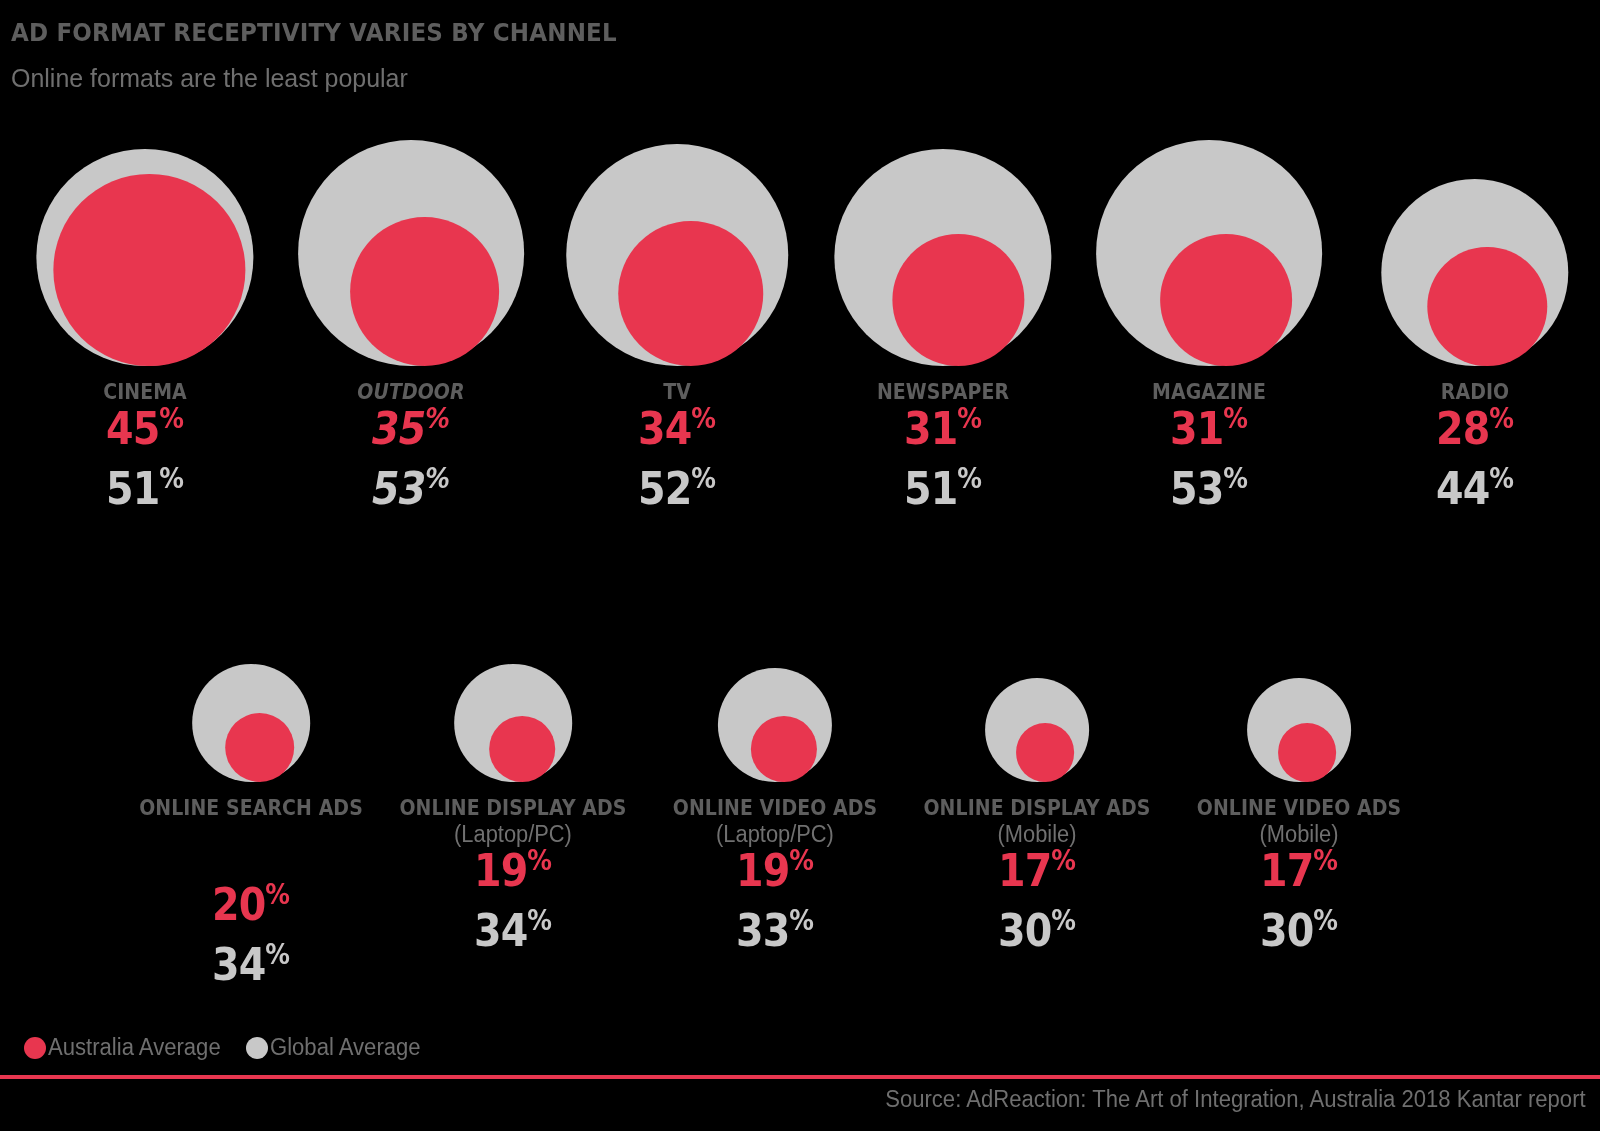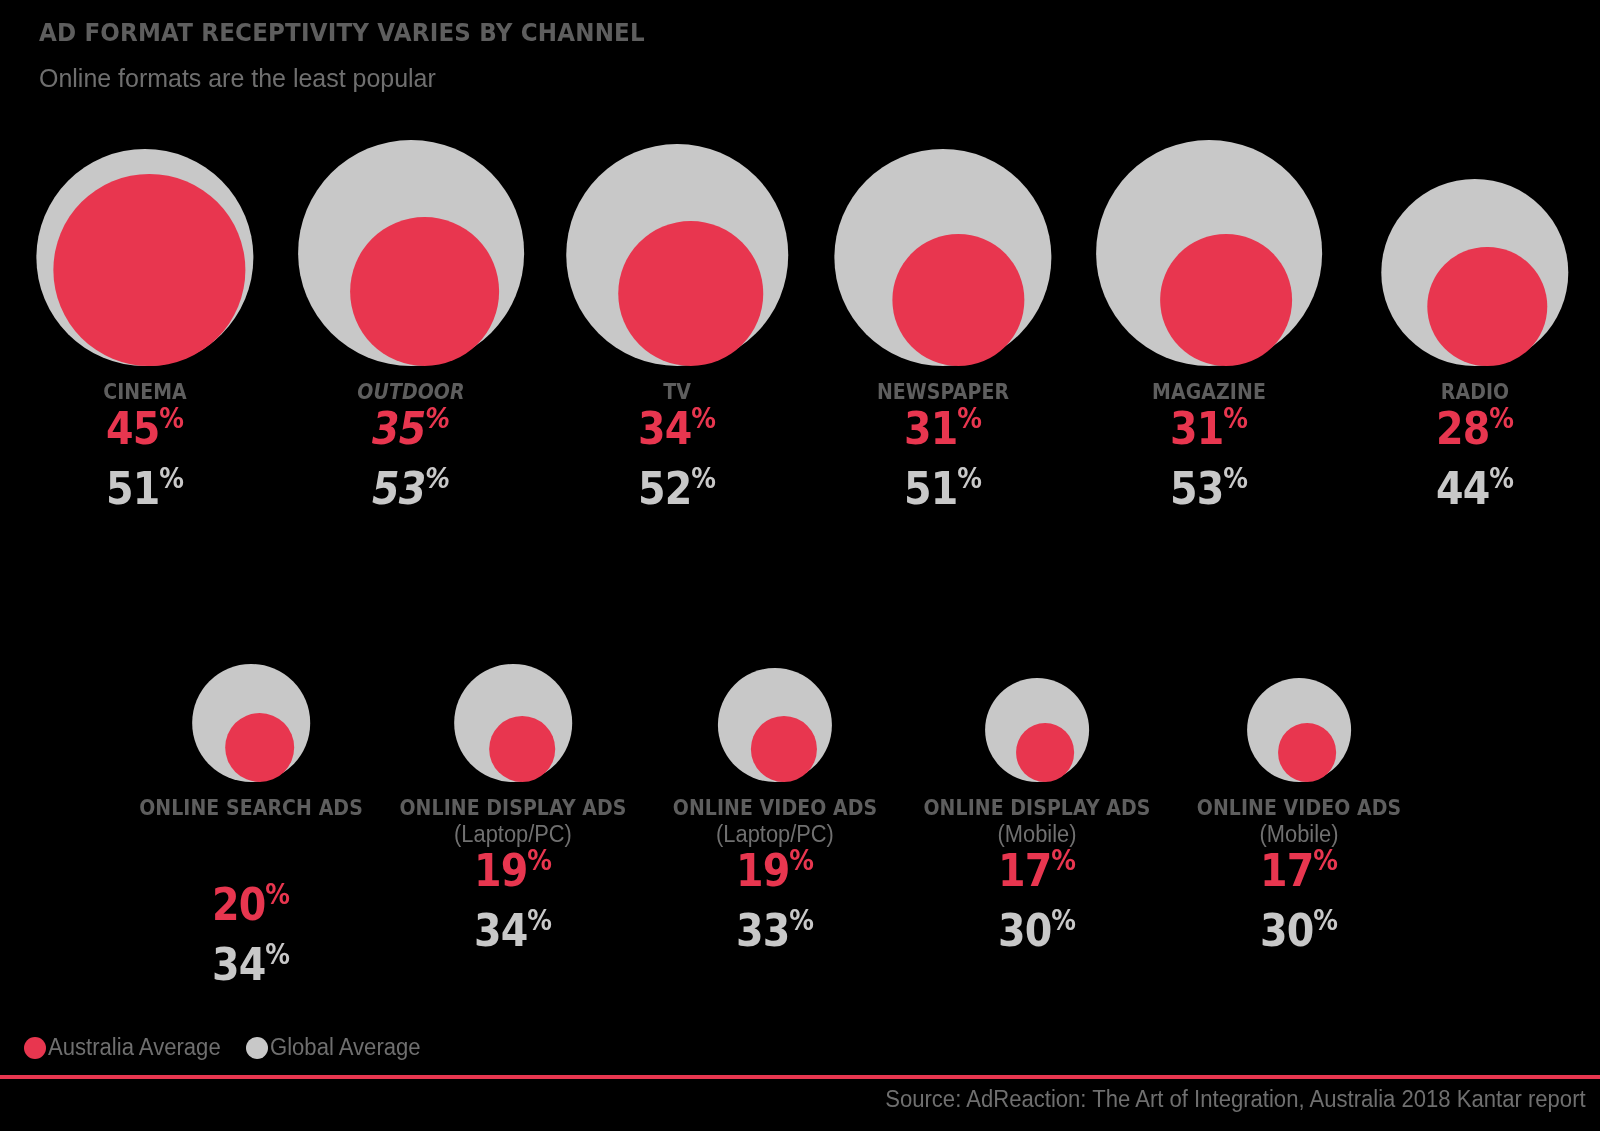--- a/index.html
+++ b/index.html
@@ -11,21 +11,21 @@
     width: 1600px;
     height: 1131px;
     overflow: hidden;
     font-family: "Liberation Sans", sans-serif;
     position: relative;
   }
 
   
   .header {
     position: absolute;
-    left: 39px;
+    left: 11px;
     top: 18px;
   }
   .title {
     font-family: "DejaVu Sans", sans-serif;
     font-weight: bold;
     font-size: 25px;
     letter-spacing: 0.2px;
     color: #5e5e5e;
     white-space: nowrap;
     transform: scaleX(0.92);

